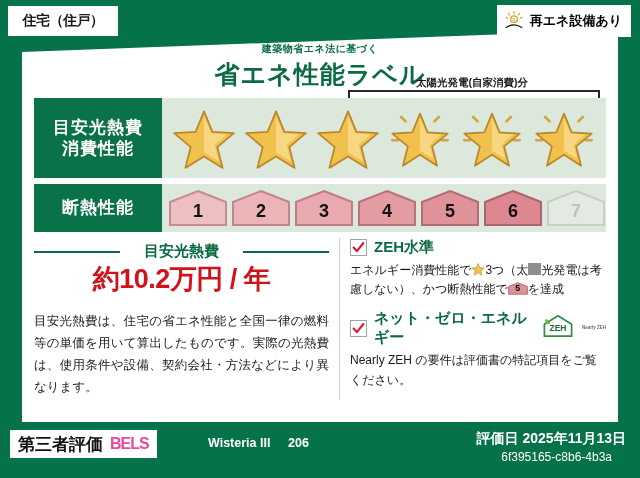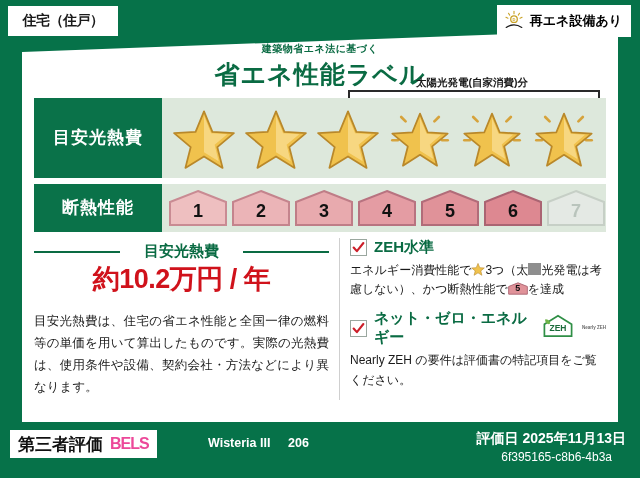--- a/index.html
+++ b/index.html
@@ -222,20 +222,21 @@
     <div class="title-wrap">
       <div class="subtitle">建築物省エネ法に基づく</div>
       <div class="maintitle">省エネ性能ラベル</div>
     </div>
 
     <div class="perf">
 
       <div class="row row-energy">
         <div class="row-label">
           <span>目安光熱費</span>
+          <span>消費性能</span>
         </div>
         <div class="row-body">
           <div class="solar-note">太陽光発電(自家消費)分</div>
           <div class="bracket"></div>
           <div class="stars">
             <div class="star-cell">
               <svg class="star-svg" viewBox="0 0 60 56">
                 <polygon points="30,4 37.6,22.4 57,23.6 42,36.2 46.8,55 30,44.6 13.2,55 18,36.2 3,23.6 22.4,22.4" fill="#f0c24d" stroke="#b9882a" stroke-width="1.6" stroke-linejoin="round"></polygon>
                 <polygon points="30,8 36.4,23.6 51,24.6 39.6,34.2 43.2,49 30,40.8 30,8" fill="#fadd93" opacity="0.75"></polygon>
               </svg>

